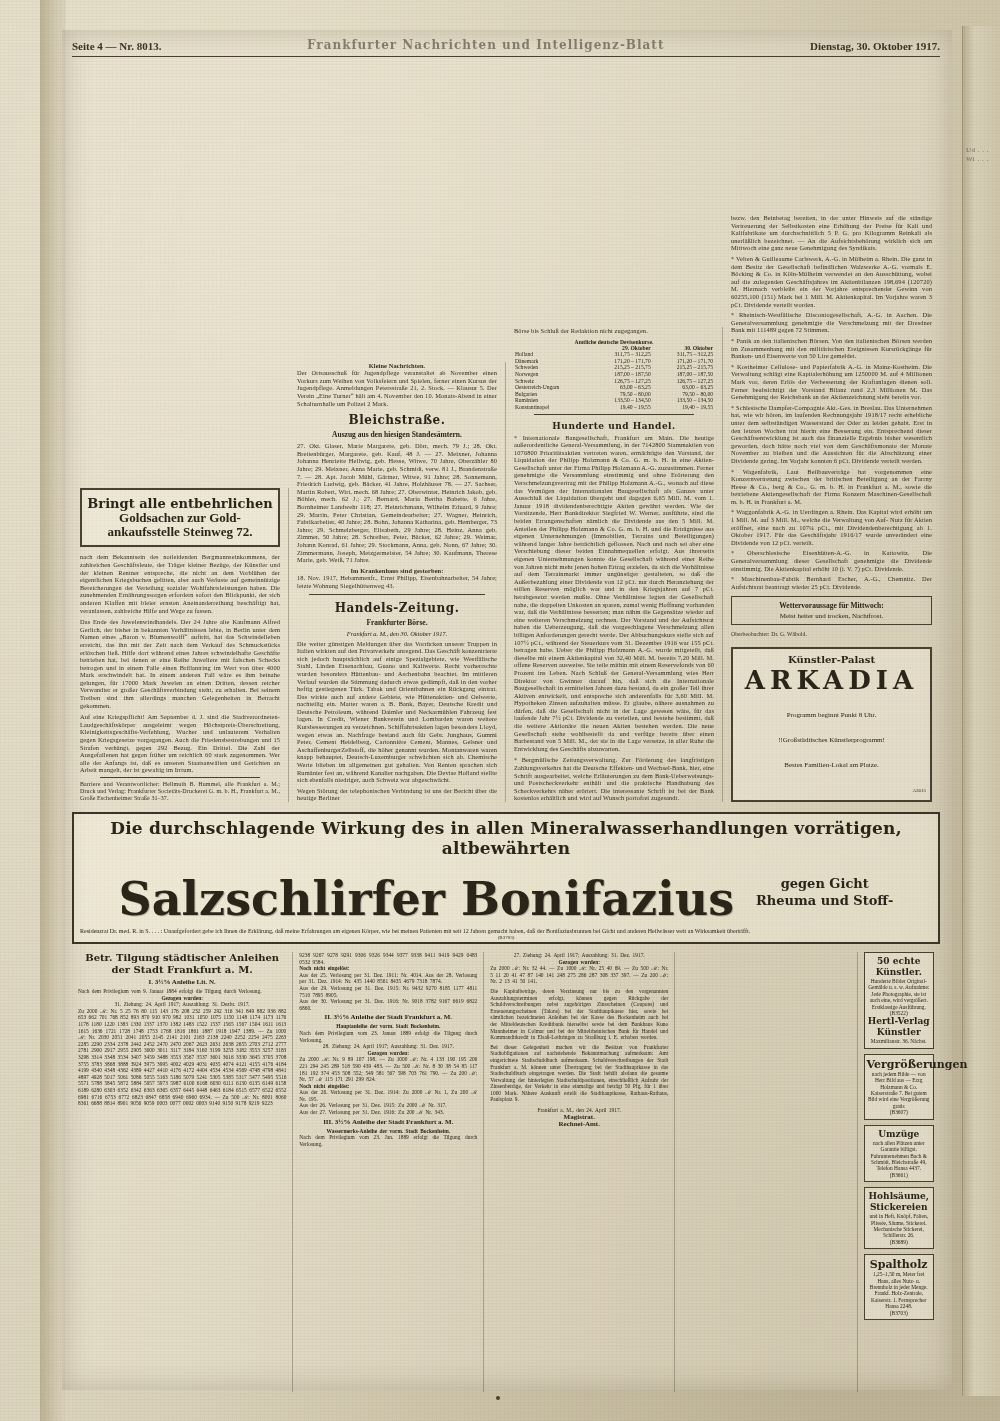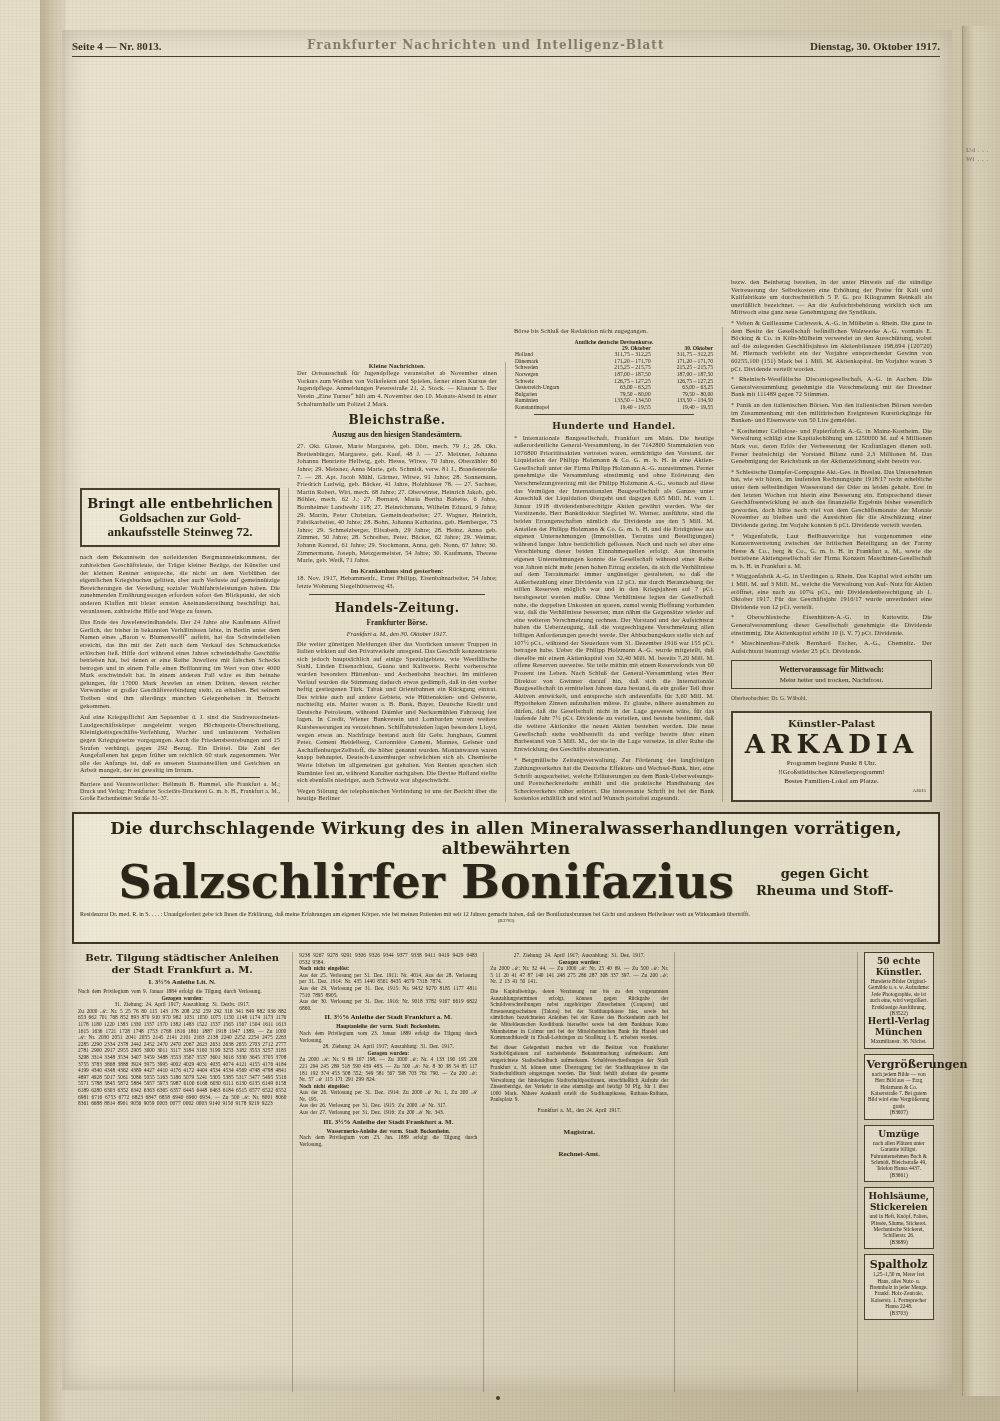--- a/index.html
+++ b/index.html
@@ -110,36 +110,36 @@
   
   .arkadia{
     border:2px solid #4a4030;padding:5px 4px;text-align:center;margin-top:8px;
     background:rgba(255,252,240,0.3);
   }
   .arkadia .k{font-size:10px;font-weight:bold;font-family:"DejaVu Serif",serif;}
   .arkadia .big{
     font-family:"DejaVu Serif", serif;font-weight:bold;font-size:26px;
     letter-spacing:5px;line-height:30px;
   }
-  .arkadia .ln{font-size:7px;line-height:9px;}
+  .arkadia .ln{font-size:7px;line-height:9px;margin-top:16px;}
   
   table.mini{border-collapse:collapse;width:100%;font-size:5.6px;line-height:6.6px;}
   table.mini td{padding:0 1px;white-space:nowrap;}
   table.mini td.r{text-align:right;}
   .devhead{font-size:5.6px;text-align:center;font-weight:bold;}
   
   .banner{
     position:absolute;left:72px;top:812px;width:868px;height:132px;
     border:2px solid #3c3426;
     background:rgba(252,248,232,0.35);
     text-align:center;
     padding:4px 6px;box-sizing:border-box;
   }
   .banner .top{font-size:17px;font-weight:bold;font-family:"DejaVu Serif",serif;letter-spacing:.2px;}
-  .banner .mainrow{display:flex;align-items:center;justify-content:center;gap:22px;margin-top:0;}
+  .banner .mainrow{display:flex;justify-content:center;gap:22px;margin-top:17px;}
   .banner .brand{
     font-family:"DejaVu Serif", serif;font-weight:bold;
     font-size:46px;line-height:48px;letter-spacing:0px;
     text-shadow:1px 1px 0 rgba(60,50,30,0.25);
   }
   .banner .side{font-size:13px;font-weight:bold;line-height:17px;font-family:"DejaVu Serif",serif;}
   .banner .sub{font-size:9.5px;font-weight:bold;margin-top:3px;font-family:"DejaVu Serif",serif;}
   .banner .foot{display:flex;justify-content:space-between;font-size:6px;line-height:7px;margin-top:5px;text-align:left;gap:6px;}
   .banner .foot div{flex:1;}
   .banner .foot .rightcol{text-align:center;font-weight:bold;font-size:8px;font-family:"DejaVu Serif",serif;}
@@ -154,21 +154,21 @@
     font-size:6px;line-height:7px;
   }
   .bcol.c1{width:25.5%;}
   .bcol.c2{width:22%;}
   .bcol.c3{width:22%;}
   .bcol.c4{width:21%;}
   .bcol.c5{width:9.5%;border-right:none;}
   .bhead{text-align:center;font-weight:bold;font-size:10px;line-height:12px;font-family:"DejaVu Serif",serif;}
   .bsub{text-align:center;font-weight:bold;font-size:7px;margin:3px 0 2px;}
   .num{font-size:5.4px;line-height:6.6px;word-spacing:1px;text-align:justify;font-family:"Liberation Serif",serif;}
-  .sig{text-align:center;font-weight:bold;font-size:7px;margin-top:15px;}
+  .sig{text-align:center;font-weight:bold;font-size:7px;margin-top:0;}
   
   .adbox{
     border:1px solid #4a4030;margin-bottom:5px;padding:3px 2px;text-align:center;
     background:rgba(255,252,238,0.3);
   }
   .adbox .h{font-family:"DejaVu Serif",serif;font-weight:bold;font-size:9px;line-height:11px;}
   .adbox .h2{font-family:"DejaVu Serif",serif;font-weight:bold;font-size:11px;line-height:13px;}
   .adbox .s{font-size:5.4px;line-height:6.4px;}
   .center{text-align:center;}
   .bold{font-weight:bold;}
@@ -374,21 +374,21 @@
 
   <div class="bcol c4">
     <div class="num"></div>
   </div>
 
   <div class="bcol c5">
     <div class="adbox">
       <div class="h">50 echte Künstler.</div>
       <div class="s">Hunderte Bilder Original-Gemälde u. s. w. Aufnahme: Jede Photographie, sie ist auch eine, wird vergrößert. Erstklassige Ausführung.</div>
       <div class="s">(B3522)</div>
-      <div class="h">Hertl-Verlag München</div>
+      <div class="h">Hertl-Verlag Künstler</div>
       <div class="s">Maxmilianstr. 36. Nächst.</div>
     </div>
     <div class="adbox">
       <div class="h2">Vergrößerungen</div>
       <div class="s">nach jedem Bilde — von Herr Bild aus — Erzg Holzmann &amp; Co. Kaiserstraße 7. Bei gutem Bild wird eine Vergrößerung gratis</div>
       <div class="s">(B3607)</div>
     </div>
     <div class="adbox">
       <div class="h">Umzüge</div>
       <div class="s">nach allen Plätzen unter Garantie billigst. Fuhrunternehmen Bach &amp; Schmidt, Bleichstraße 49, Telefon Hansa 4437.</div>

